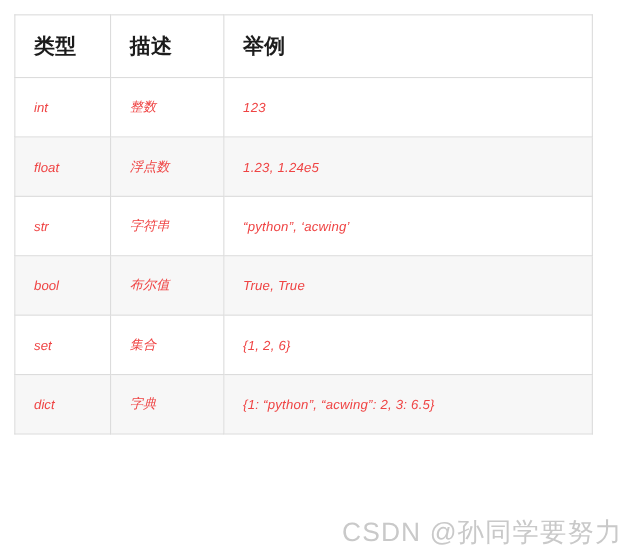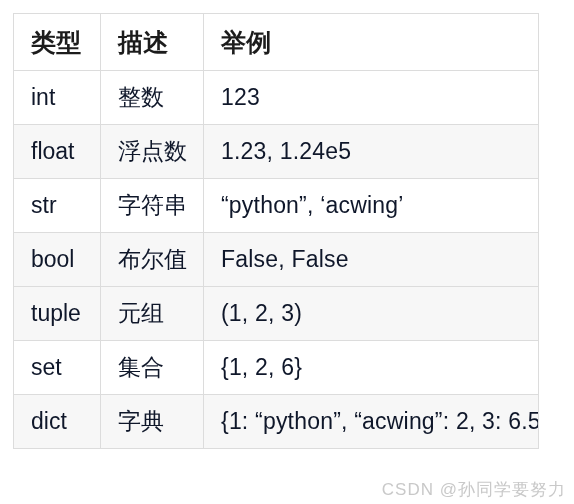--- a/index.html
+++ b/index.html
@@ -49,48 +49,49 @@
     border: 1px solid #dcdcdc;
     padding: 0 0 0 17px;
     text-align: left;
     vertical-align: middle;
     white-space: nowrap;
     overflow: hidden;
   }
 
   table.types-table thead th {
     height: 56px;
-    font-size: 25px;
+    font-size: 19px;
     font-weight: bold;
     color: #1c1c1c;
     background: #ffffff;
     letter-spacing: 0.3px;
   }
 
   table.types-table tbody td {
     height: 53px;
-    font-size: 23px;
+    font-size: 12px;
     font-weight: normal;
-    color: #0f172a;
+    color: #ef4444;
     background: #ffffff;
+    font-style: italic;
   }
 
   table.types-table tbody tr.striped td {
     background: #f7f7f7;
   }
 
   td.col-type   { color: #2f2f2f; }
   td.col-desc   { color: #2f2f2f; }
   td.col-example{ color: #2f2f2f; letter-spacing: 0.2px; }
 
   .watermark {
     position: absolute;
     right: 8px;
     bottom: 4px;
-    font-size: 17px;
+    font-size: 24px;
     line-height: 1.2;
     color: #c9c9c9;
     font-family: "Liberation Sans", "DejaVu Sans", sans-serif;
     letter-spacing: 1px;
     white-space: nowrap;
     pointer-events: none;
     user-select: none;
   }
 </style>
 </head>
@@ -128,29 +129,24 @@
 
         <tr>
           <td class="col-type">str</td>
           <td class="col-desc">字符串</td>
           <td class="col-example">“python”, ‘acwing’</td>
         </tr>
 
         <tr class="striped">
           <td class="col-type">bool</td>
           <td class="col-desc">布尔值</td>
-          <td class="col-example">False, False</td>
+          <td class="col-example">True, True</td>
         </tr>
 
 
-        <tr class="striped">
-          <td class="col-type">tuple</td>
-          <td class="col-desc">元组</td>
-          <td class="col-example">(1, 2, 3)</td>
-        </tr>
 
         <tr>
           <td class="col-type">set</td>
           <td class="col-desc">集合</td>
           <td class="col-example">{1, 2, 6}</td>
         </tr>
 
         <tr class="striped">
           <td class="col-type">dict</td>
           <td class="col-desc">字典</td>

